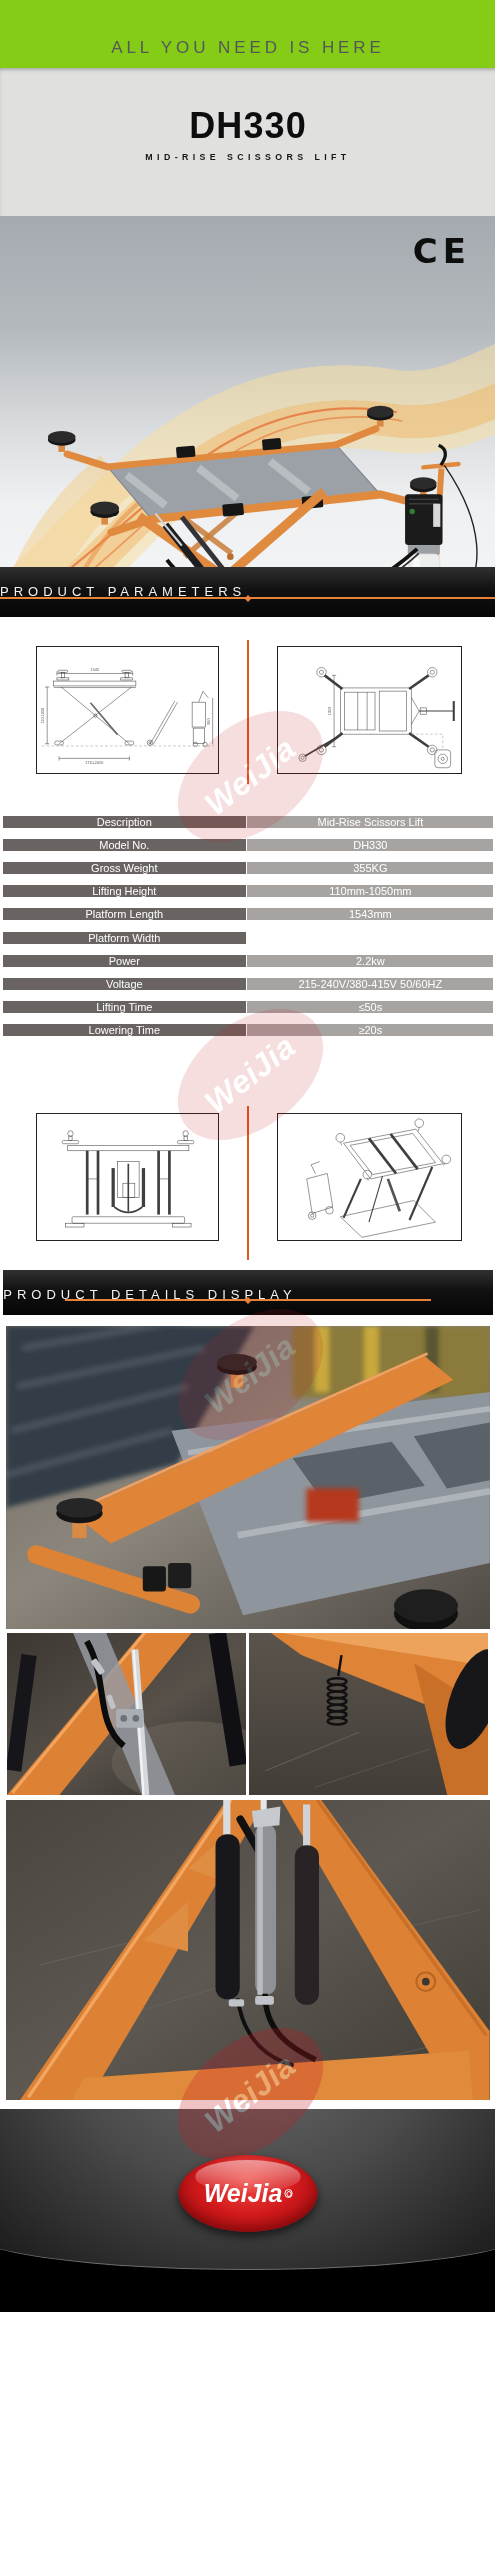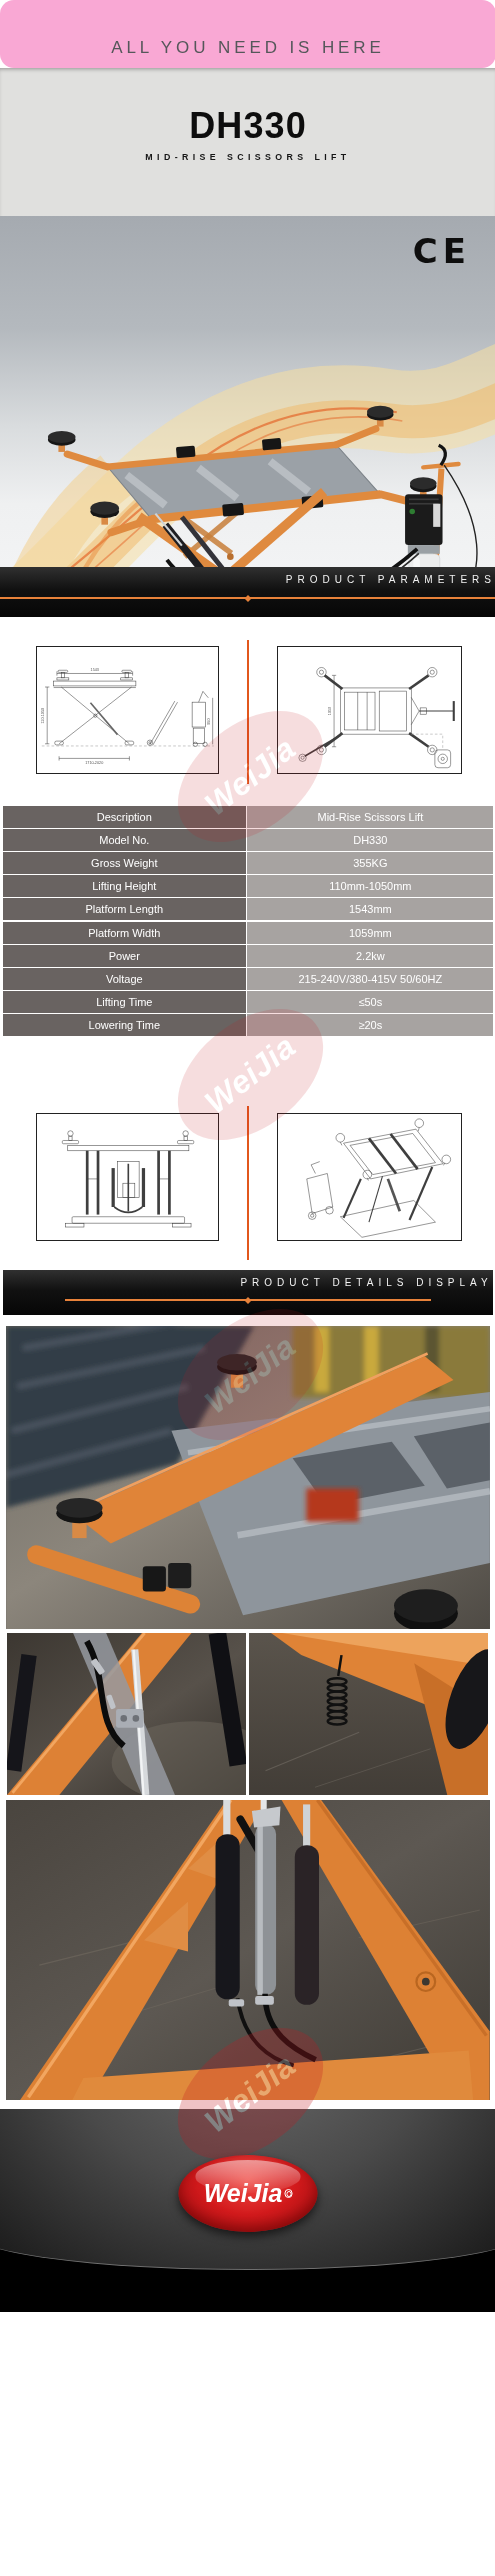--- a/index.html
+++ b/index.html
@@ -1,37 +1,37 @@
 <!DOCTYPE html>
 <html style="font-size:8.8px"><head>
 <meta charset="utf-8">
 <style>
   html,body{margin:0;padding:0;background:#ffffff;}
   body{width:496px;font-family:"Liberation Sans", sans-serif;}
   .page{position:relative;width:496px;height:2576px;overflow:hidden;background:#fff;}
 
   
-  .top-banner{height:68px;background:#f9a8d4;display:flex;align-items:flex-end;justify-content:center;border-radius:14px;}
+  .top-banner{height:68px;background:#84cc16;display:flex;align-items:flex-end;justify-content:center;}
   .tagline{color:#55575a;font-size:17px;letter-spacing:3.9px;font-weight:500;padding-bottom:10px;white-space:nowrap;}
 
   
   .model-band{height:148px;background:#e0e0de;box-shadow:inset 0 3.3px 4.4px -2.2px rgba(0,0,0,.35);text-align:center;}
   .model-title{padding-top:40px;font-size:36px;font-weight:800;color:#0d0d0d;letter-spacing:1.1px;line-height:1;}
   .model-subtitle{margin-top:7.7px;font-size:8.8px;font-weight:600;color:#161616;letter-spacing:4.4px;}
 
   
   .hero{position:relative;height:351px;background:linear-gradient(180deg,#a5aab0 0%,#b4b9be 32%,#d9dcde 60%,#eff0f1 82%,#f2f3f4 100%);overflow:hidden;}
   .ce-mark{position:absolute;top:15.4px;right:25px;font-size:34px;font-weight:700;color:#0e0e0e;letter-spacing:5px;font-family:"DejaVu Sans",sans-serif;}
   .hero svg{position:absolute;left:0;top:0;}
 
   
   .banner{position:relative;background:linear-gradient(180deg,#303030 0%,#111 45%,#060606 100%);}
   .banner1{height:50px;}
   .banner2{height:45px;margin:0 3.3px;}
-  .banner-title{text-align:right;color:#f2f2f2;font-size:10px;letter-spacing:5px;padding-top:7px;white-space:nowrap;}
+  .banner-title{text-align:left;color:#f2f2f2;font-size:13px;letter-spacing:5px;padding-top:17px;white-space:nowrap;}
   .banner-rule{position:absolute;height:1.7px;background:#e8823a;}
   .banner1 .banner-rule{left:0;right:0;top:30px;}
   .banner2 .banner-rule{left:62px;right:62px;top:29px;}
   .banner-diamond{position:absolute;left:50%;width:5px;height:5px;background:#e8823a;transform:translateX(-50%) rotate(45deg);}
   .banner1 .banner-diamond{top:29px;}
   .banner2 .banner-diamond{top:27.5px;}
 
   
   .drawings{position:relative;background:#fff;}
   .drawings1{height:188px;}
@@ -42,21 +42,21 @@
   .v-divider{position:absolute;left:247px;width:1.7px;background:#e2571c;}
   .drawings1 .v-divider{top:23px;height:144px;}
   .drawings2 .v-divider{top:22px;height:154px;}
   .draw-box svg{width:100%;height:100%;}
   .tech{stroke:#3f3f3f;fill:none;stroke-width:1;}
   .tech text{stroke:none;fill:#555;font-size:7px;text-anchor:middle;font-family:"Liberation Sans",sans-serif;}
   .dash{stroke:#999;stroke-dasharray:5 4;}
 
   
   .spec{height:279px;background:#fff;padding-top:1.1px;box-sizing:border-box;}
-  .spec-row{display:flex;height:22px;margin:0 2.8px 1.1px 2.8px;}
+  .spec-row{display:flex;height:22px;margin:0 2.8px 1.1px 2.8px;align-items:flex-end;}
   .spec-label{width:243px;background:#696361;color:#fff;display:flex;align-items:center;justify-content:center;font-size:11px;}
   .spec-sep{width:1.7px;background:#fff;}
   .spec-value{flex:1;background:#a7a3a1;color:#fff;display:flex;align-items:center;justify-content:center;font-size:11px;}
 
   
   .photos{height:794px;background:#fff;padding-top:11px;box-sizing:border-box;}
   .photo{position:relative;overflow:hidden;background:#555;}
   .photo svg{display:block;}
   .photo1{margin-left:6px;width:484px;height:303px;}
   .photo-row{margin-top:4.4px;margin-left:7.2px;display:flex;}
@@ -314,21 +314,20 @@
 
       <div class="spec-row">
         <div class="spec-label">Platform Length</div>
         <div class="spec-sep"></div>
         <div class="spec-value">1543mm</div>
       </div>
 
       <div class="spec-row">
         <div class="spec-label">Platform Width</div>
         <div class="spec-sep"></div>
-        <div class="spec-value">1059mm</div>
       </div>
 
       <div class="spec-row">
         <div class="spec-label">Power</div>
         <div class="spec-sep"></div>
         <div class="spec-value">2.2kw</div>
       </div>
 
       <div class="spec-row">
         <div class="spec-label">Voltage</div>

